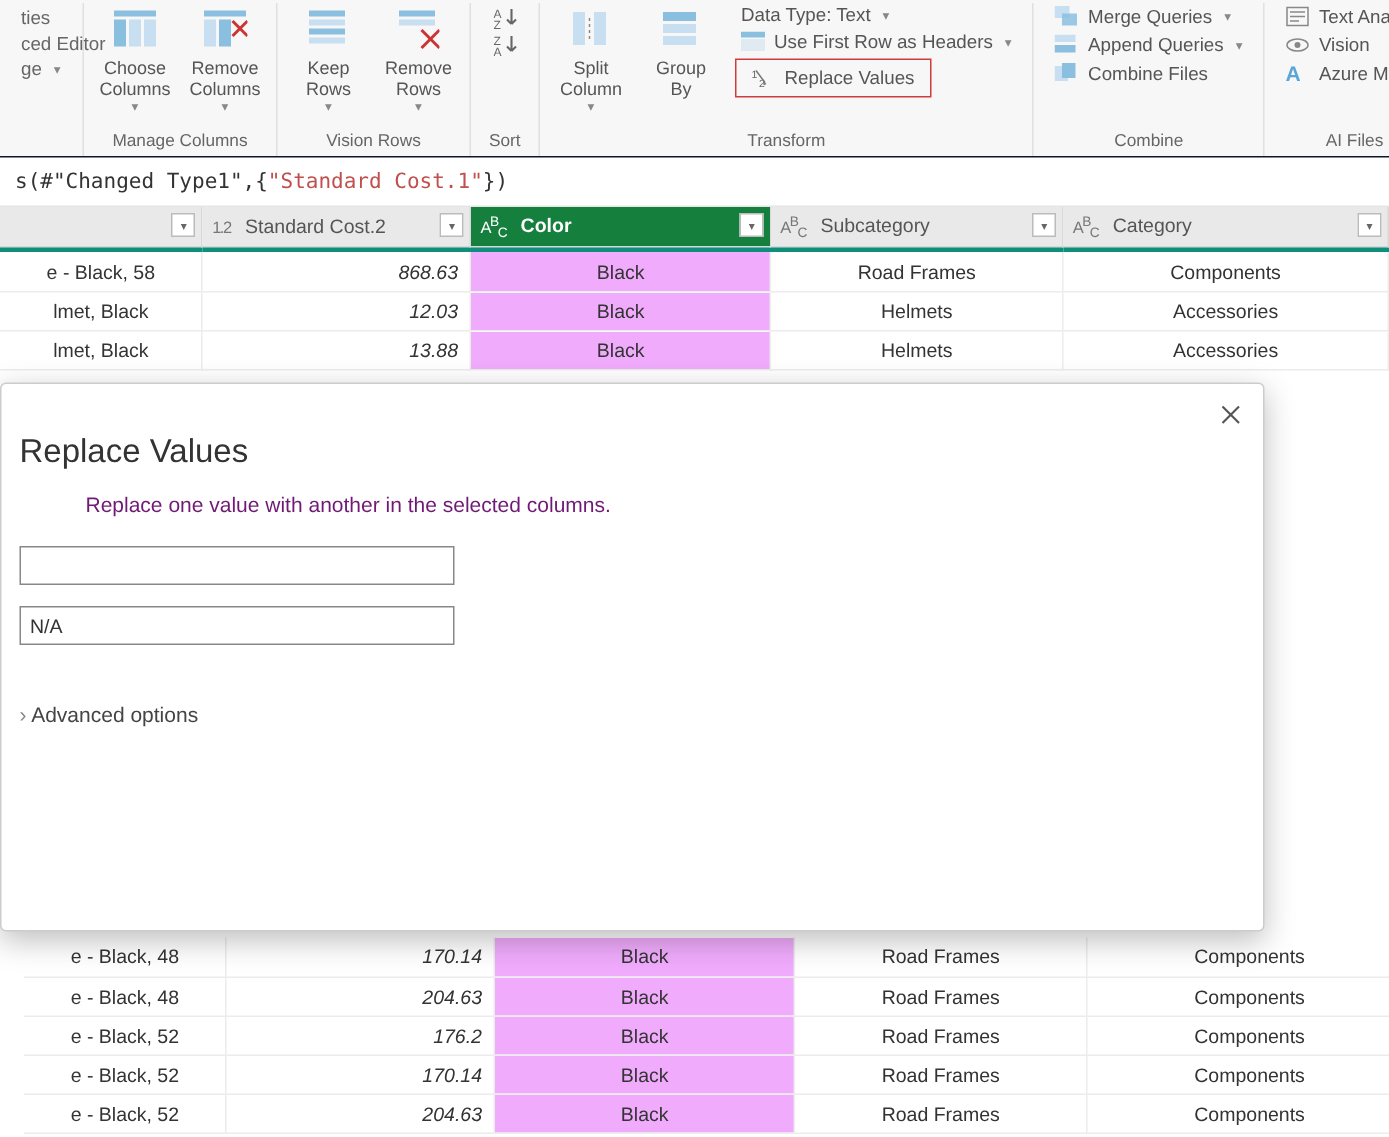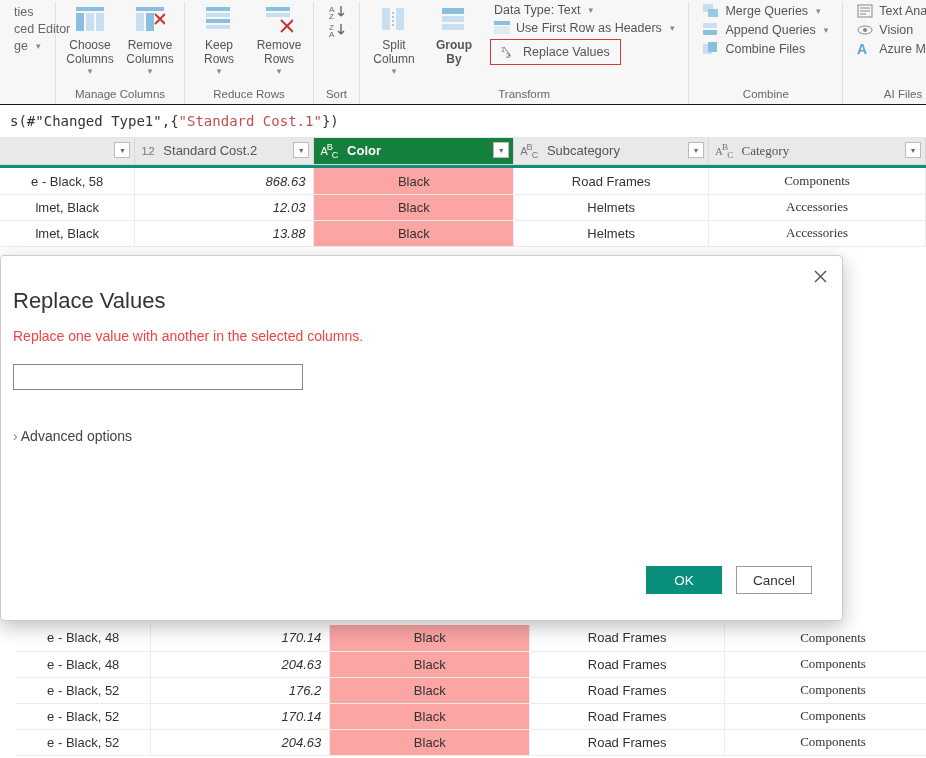--- a/index.html
+++ b/index.html
@@ -97,40 +97,40 @@
   }
   .th .typeicon{font-size:11px;letter-spacing:-1px;margin-right:6px;color:#777;}
   .th .dd{position:absolute;right:4px;top:4px;width:16px;height:16px;border:1px solid #bbb;background:#fff;display:flex;align-items:center;justify-content:center;font-size:8px;color:#666;}
   .th.sel{background:#15803d;color:#fff;}
   .th.sel .typeicon{color:#fff;}
   .th.sel .dd{background:#fff;}
   .qbar td{height:4px;padding:0;}
   .qbar .green{background:#0d8f7c;}
   .td{padding:4px 8px;border-right:1px solid #ececec;border-bottom:1px solid #ececec;height:26px;white-space:nowrap;overflow:hidden;text-align:center;}
   .td.num{text-align:right;font-style:italic;}
-  .td.sel{background:#fca5a5;}
+  .td.sel{background:#f0abfc;}
 
   
   .c0{width:135px;}
   .c1{width:179px;}
   .c2{width:200px;}
   .c3{width:195px;}
-  .c4{width:217px;font-family:Liberation Serif, serif;}
+  .c4{width:217px;}
 
   
   .dialog-backdrop{
     position:absolute;left:0;top:255px;width:843px;height:366px;
     background:#fff;border:0.5px solid #ccc;border-radius:4px;
     box-shadow:0 6px 20px rgba(0,0,0,0.25);
     z-index:10;
   }
   .dlg-close{position:absolute;right:10px;top:8px;width:24px;height:24px;display:flex;align-items:center;justify-content:center;color:#555;cursor:pointer;font-size:14px;}
   .dlg-inner{padding:24px 28px 16px 12px;display:flex;flex-direction:column;height:100%;}
   .dlg-title{font-size:22px;color:#333;margin:8px 0 14px;}
-  .dlg-sub{font-size:14px;color:#ef4444;margin-bottom:20px;}
+  .dlg-sub{font-size:14px;color:#701a75;margin-bottom:20px;margin-left:44px;}
   .field-label{font-size:13.5px;color:#333;margin-bottom:4px;}
   .text-input{width:290px;height:26px;border:1px solid #888;padding:3px 6px;font-size:13px;color:#333;margin-bottom:14px;}
   .adv{font-size:14px;color:#444;margin-top:24px;cursor:pointer;}
   .adv::before{content:"› ";color:#888;}
   .dlg-buttons{margin-top:auto;display:flex;gap:14px;justify-content:flex-end;padding:6px 2px 10px;}
   .btn{min-width:76px;height:28px;border:1px solid #999;background:#fff;font-size:13.5px;color:#333;cursor:pointer;}
   .btn.primary{background:#0a8f7c;border-color:#0a8f7c;color:#fff;}
 
   
   .edge{font-size:12.5px;color:#666;}
@@ -209,21 +209,21 @@
               <rect x="1" y="7" width="24" height="4" fill="#c7dff0"></rect>
               <line x1="16" y1="14" x2="28" y2="26" stroke="#c33" stroke-width="2"></line>
               <line x1="28" y1="14" x2="16" y2="26" stroke="#c33" stroke-width="2"></line>
             </svg>
         </span>
         <span style="white-space:pre-line;">Remove
 Rows</span>
         <span class="caret">▾</span>
       </div>
     </div>
-    <div class="group-label">Reduce Rows</div>
+    <div class="group-label">Vision Rows</div>
   </div>
 
   <div class="ribbon-group" style="min-width:46px;">
     <div class="group-body" style="flex-direction:column;gap:2px;padding-top:2px;">
       <span class="icon-sm">
         <svg width="20" height="16">
             <text x="0" y="8" font-size="8" fill="#666">A</text>
             <text x="0" y="15" font-size="8" fill="#666">Z</text>
             <path d="M12 2v10m0 0l-3-3m3 3l3-3" stroke="#666" stroke-width="1.4" fill="none"></path>
           </svg>
@@ -254,21 +254,21 @@
         <span class="caret">▾</span>
       </div>
       <div class="rbtn">
         <span class="icon-lg">
           <svg width="28" height="28">
               <rect x="2" y="2" width="22" height="6" fill="#8bbfe0"></rect>
               <rect x="2" y="10" width="22" height="6" fill="#c7dff0"></rect>
               <rect x="2" y="18" width="22" height="6" fill="#c7dff0"></rect>
             </svg>
         </span>
-        <span style="white-space:pre-line;font-weight:bold;">Group
+        <span style="white-space:pre-line;">Group
 By</span>
       </div>
       <div class="stack" style="padding-top:0;">
         <div class="stack-item">
           <span>Data Type: Text</span>
             <span class="caret">▾</span>
         </div>
         <div class="stack-item">
           <span class="icon-sm">
             <svg width="16" height="14">
@@ -479,21 +479,18 @@
         <line x1="1" y1="1" x2="12" y2="12" stroke="#555" stroke-width="1.4"></line>
         <line x1="12" y1="1" x2="1" y2="12" stroke="#555" stroke-width="1.4"></line>
       </svg>
   </div>
   <div class="dlg-inner">
     <div class="dlg-title">Replace Values</div>
     <div class="dlg-sub">Replace one value with another in the selected columns.</div>
 
     <input class="text-input" value="" style="">
 
+    <input class="text-input" value="N/A" style="">
 
     <div class="adv">Advanced options</div>
 
-    <div class="dlg-buttons">
-      <button class="btn primary">OK</button>
-      <button class="btn">Cancel</button>
-    </div>
   </div>
 </div>
 
 </body></html>

